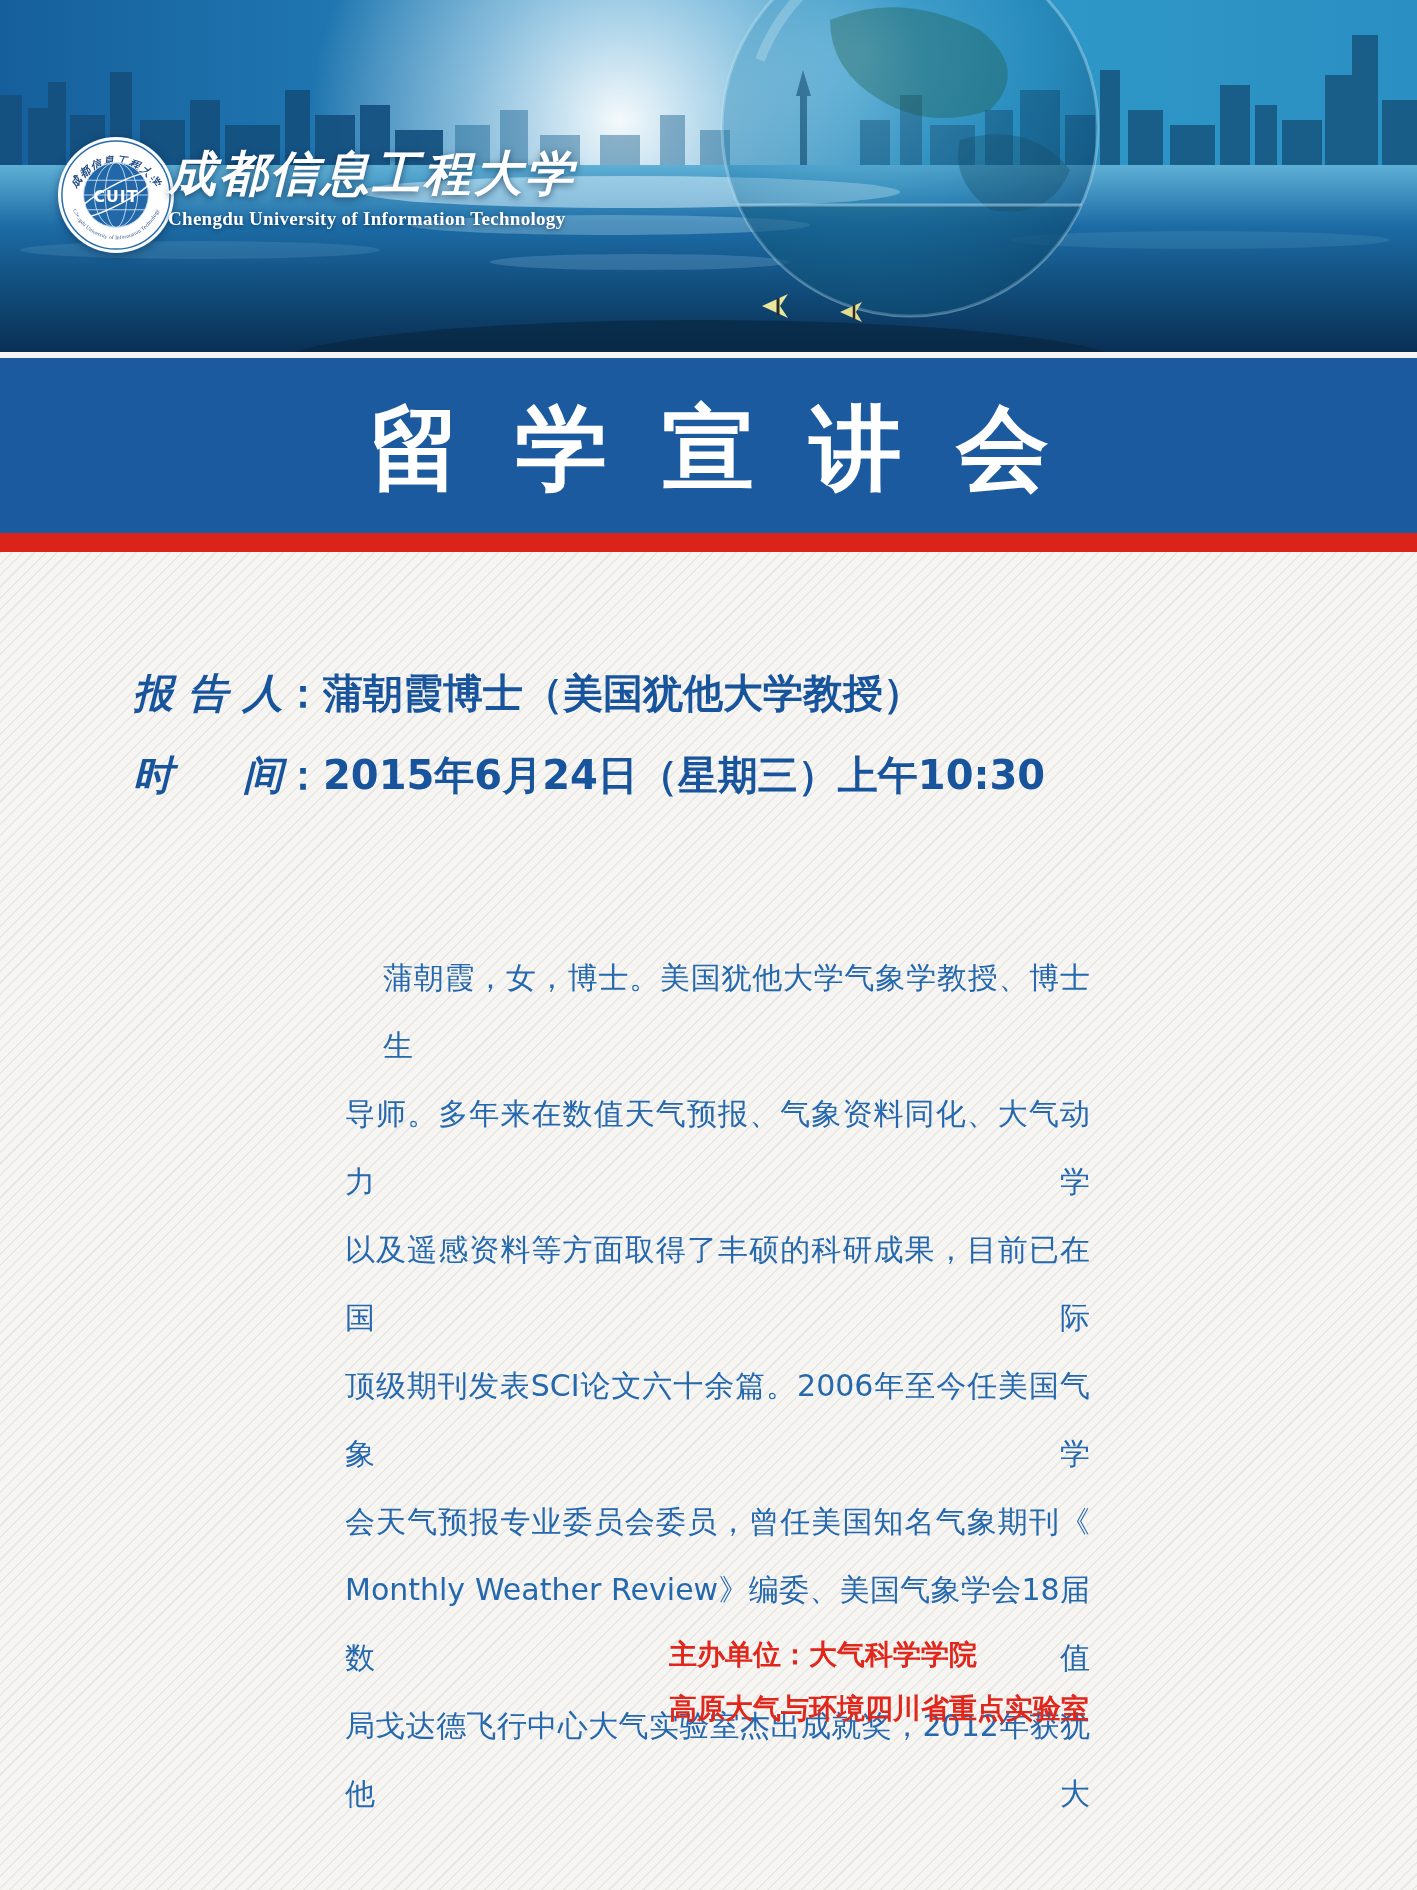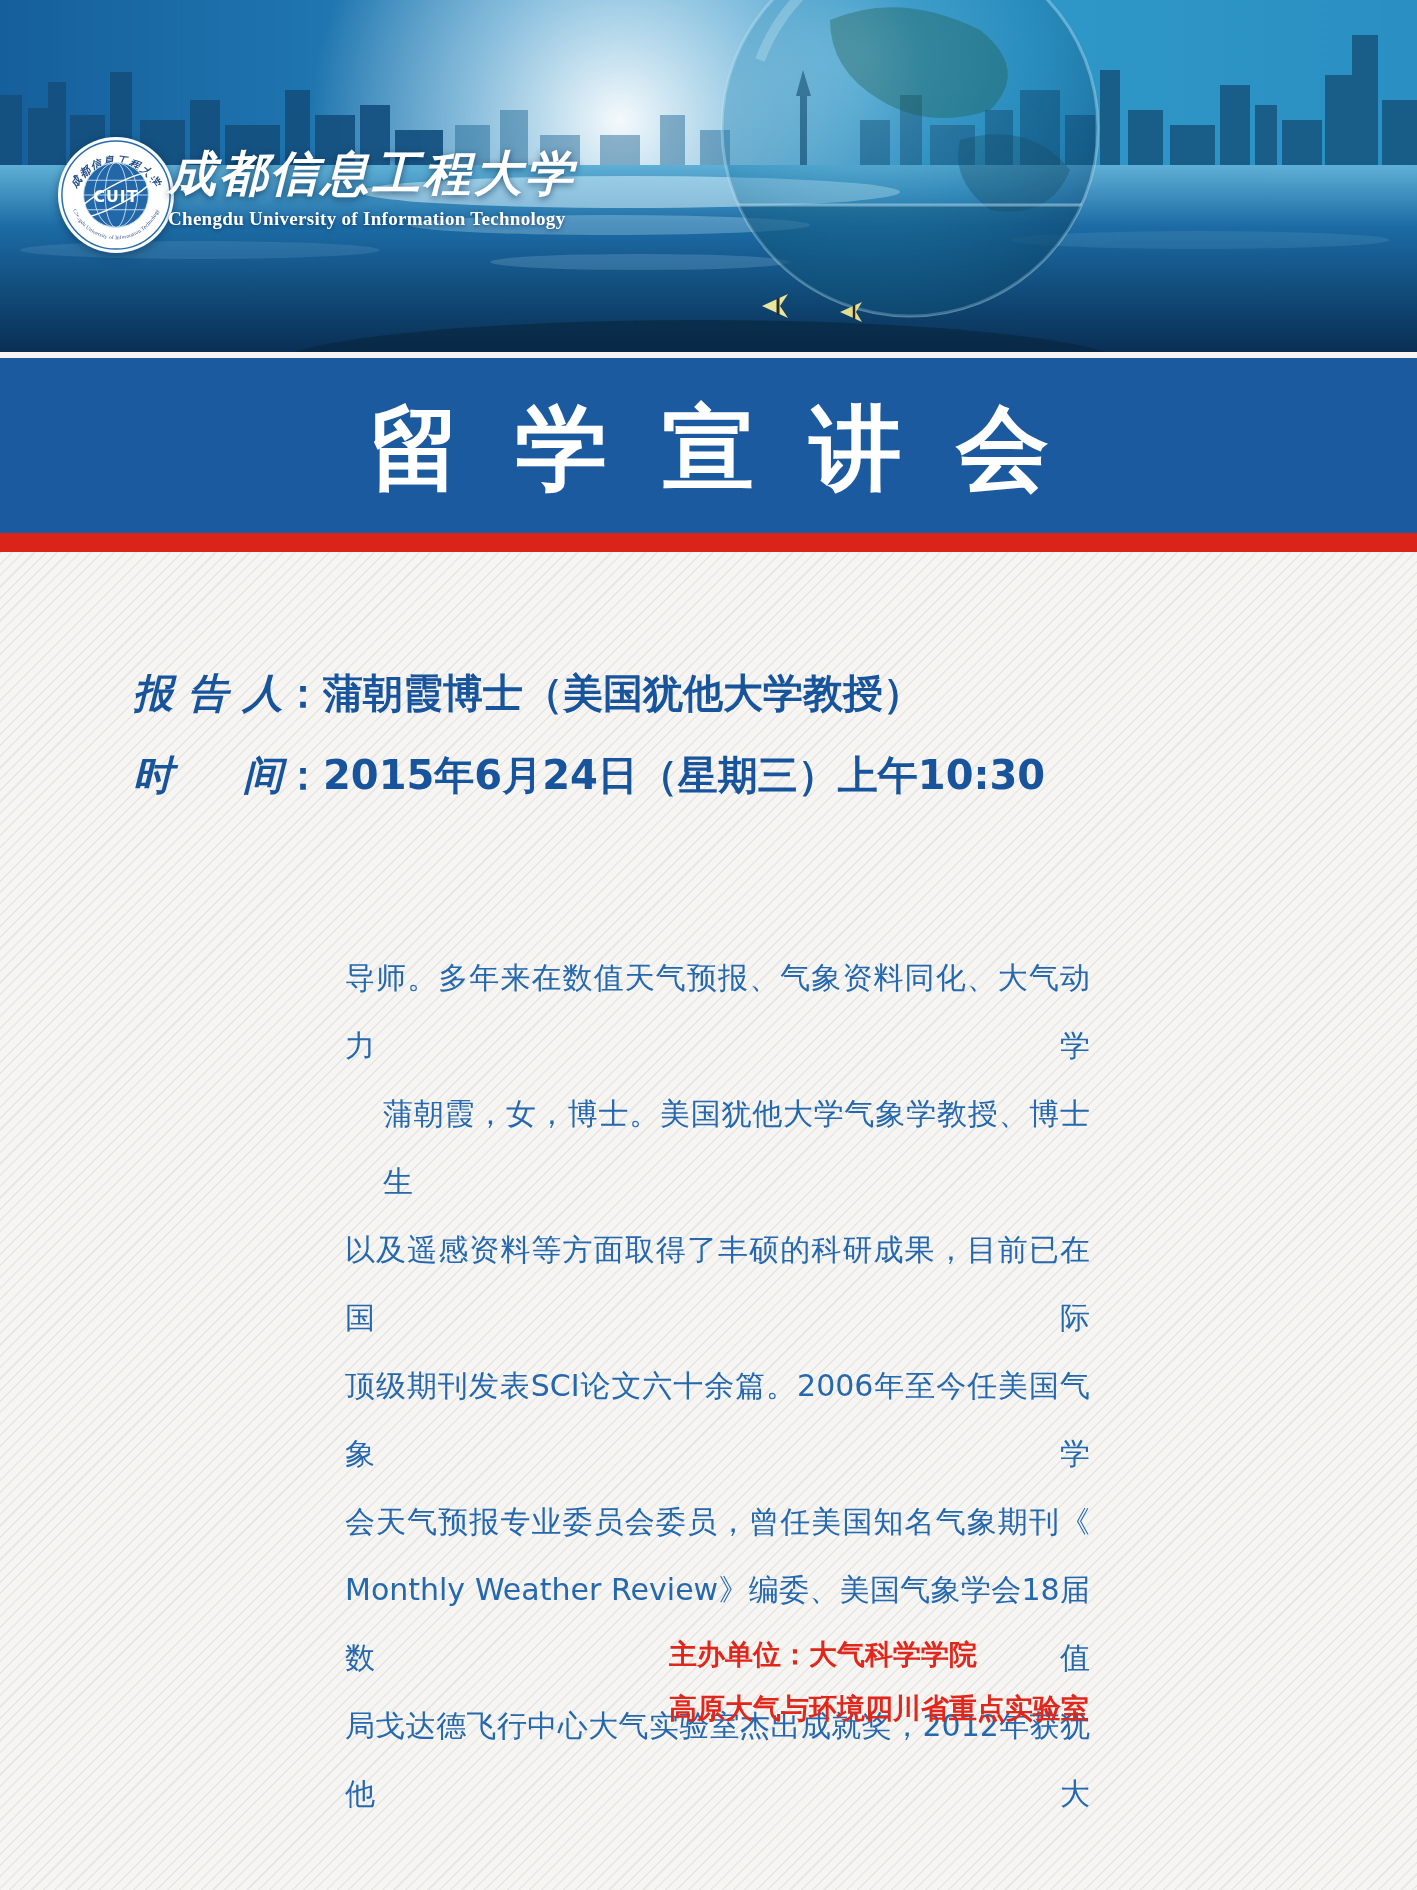--- a/index.html
+++ b/index.html
@@ -271,22 +271,22 @@
     <div class="info">
       <div class="info-line">
         <span class="info-label">报告人</span><span class="info-colon">：</span><span class="info-value">蒲朝霞博士（美国犹他大学教授）</span>
       </div>
       <div class="info-line">
         <span class="info-label">时间</span><span class="info-colon">：</span><span class="info-value">2015年6月24日（星期三）上午10:30</span>
       </div>
     </div>
 
     <div class="bio">
+      <div class="bio-line first">蒲朝霞，女，博士。美国犹他大学气象学教授、博士生</div>
       <div class="bio-line">导师。多年来在数值天气预报、气象资料同化、大气动力学</div>
-      <div class="bio-line first">蒲朝霞，女，博士。美国犹他大学气象学教授、博士生</div>
       <div class="bio-line">以及遥感资料等方面取得了丰硕的科研成果，目前已在国际</div>
       <div class="bio-line">顶级期刊发表SCI论文六十余篇。2006年至今任美国气象学</div>
       <div class="bio-line">会天气预报专业委员会委员，曾任美国知名气象期刊《</div>
       <div class="bio-line">Monthly Weather Review》编委、美国气象学会18届数值</div>
       <div class="bio-line">局戈达德飞行中心大气实验室杰出成就奖，2012年获犹他大</div>
 
     </div>
 
     <div class="organizers">
       <div class="org-line">主办单位：大气科学学院</div>

